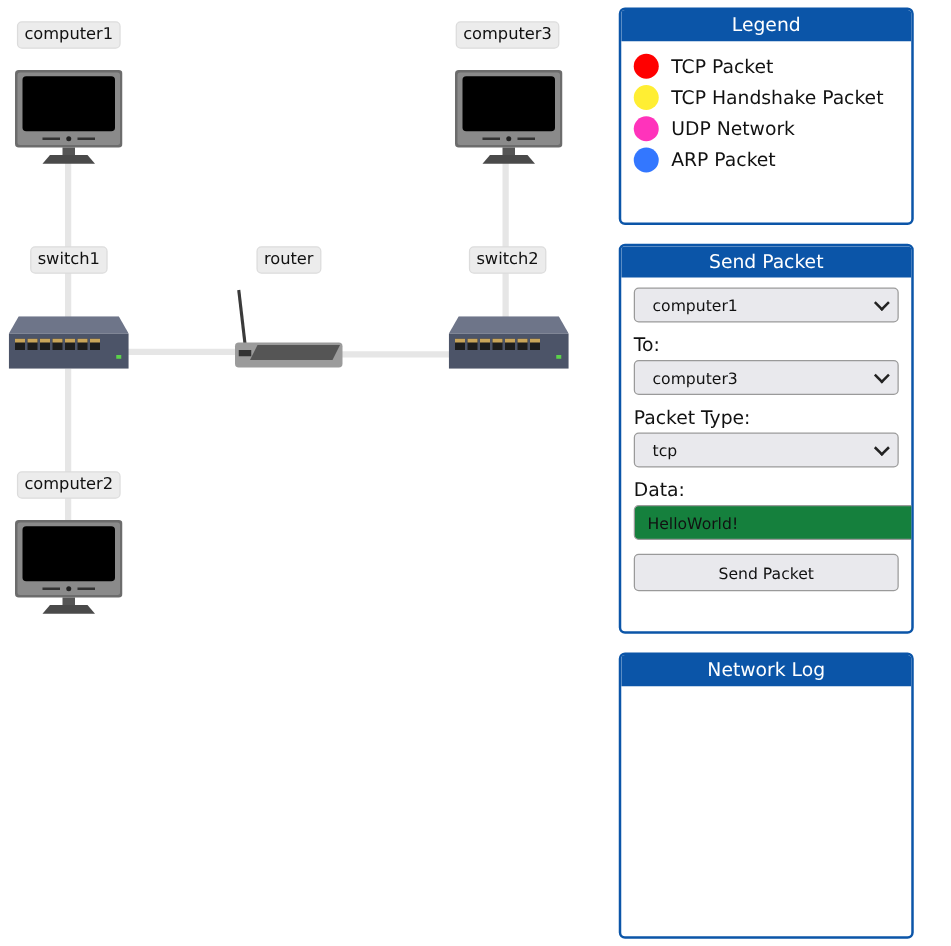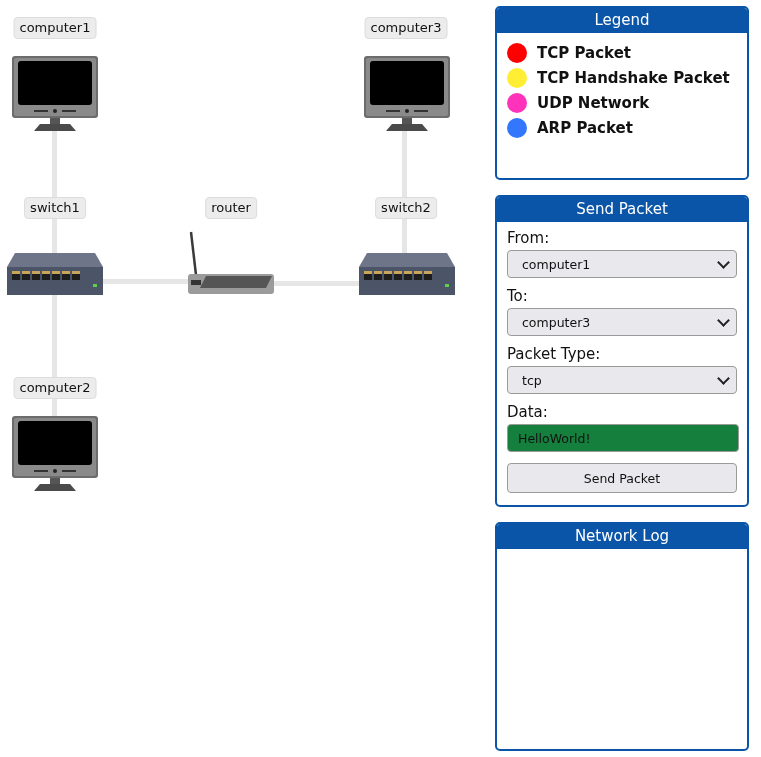--- a/index.html
+++ b/index.html
@@ -3,23 +3,23 @@
 <meta charset="utf-8">
 <style>
   html, body { margin:0; padding:0; background:#ffffff; }
   body { width:761px; height:757px; position:relative; overflow:hidden; font-family:"DejaVu Sans", sans-serif; color:#111; }
 
   #canvas { position:absolute; left:0; top:0; width:490px; height:757px; }
   .link { position:absolute; background:#e6e6e6; }
   .node-label { position:absolute; transform:translateX(-50%); background:#ececec; border:1px solid #dcdcdc; border-radius:4px; font-size:13px; line-height:18px; padding:1px 5px; color:#111; white-space:nowrap; }
   .device { position:absolute; }
 
-  .panel { position:absolute; left:495px; width:254px; border:2px solid #0b55a8; border-radius:5px; background:#fff; box-sizing:border-box; overflow:hidden; }
+  .panel { position:absolute; left:495px; width:236px; border:2px solid #0b55a8; border-radius:5px; background:#fff; box-sizing:border-box; overflow:hidden; }
   .panel-head { background:#0b55a8; color:#fff; text-align:center; font-size:15px; height:25px; line-height:24px; }
-  .legend-list { padding:7px 0 0 10px;font-weight:bold; }
+  .legend-list { padding:7px 0 0 10px; }
   .legend-item { display:flex; align-items:center; height:25px; font-size:15px; }
   .dot { width:20px; height:20px; border-radius:50%; margin-right:10px; display:inline-block; }
 
   .form { padding:5px 10px 0 10px; }
   .form-label { font-size:15px; height:18px; line-height:18px; margin-top:2px; }
   .select { margin-top:3px; height:28px; border:1px solid #9a9a9a; border-radius:4px; background:#e9e9ed; box-sizing:border-box; display:flex; align-items:center; justify-content:space-between; padding:0 8px 0 14px; font-size:12.5px; margin-bottom:9px; }
   .chev { width:7px; height:7px; border-right:2px solid #222; border-bottom:2px solid #222; transform:rotate(45deg); margin-top:-4px; }
   .text-input { margin-top:3px; height:28px; width:232px; border:1px solid #9a9a9a; border-radius:4px; background:#15803d; box-sizing:border-box; font-size:12.5px; padding:0 10px; display:flex; align-items:center; }
   .btn { margin-top:11px; height:30px; border:1px solid #9a9a9a; border-radius:4px; background:#e9e9ed; box-sizing:border-box; display:flex; align-items:center; justify-content:center; font-size:12.5px; }
 </style>
@@ -159,21 +159,20 @@
     <div class="legend-item">
       <span class="dot" style="background:#3377ff"></span>
       <span>ARP Packet</span>
     </div>
   </div>
 </div>
 
 <div class="panel" style="top:195px; height:312px;">
   <div class="panel-head">Send Packet</div>
   <div class="form">
-    <div class="form-label">From:</div>
     <div class="select">
       <span>computer1</span>
       <span class="chev"></span>
     </div>
     <div class="form-label">To:</div>
     <div class="select">
       <span>computer3</span>
       <span class="chev"></span>
     </div>
     <div class="form-label">Packet Type:</div>

